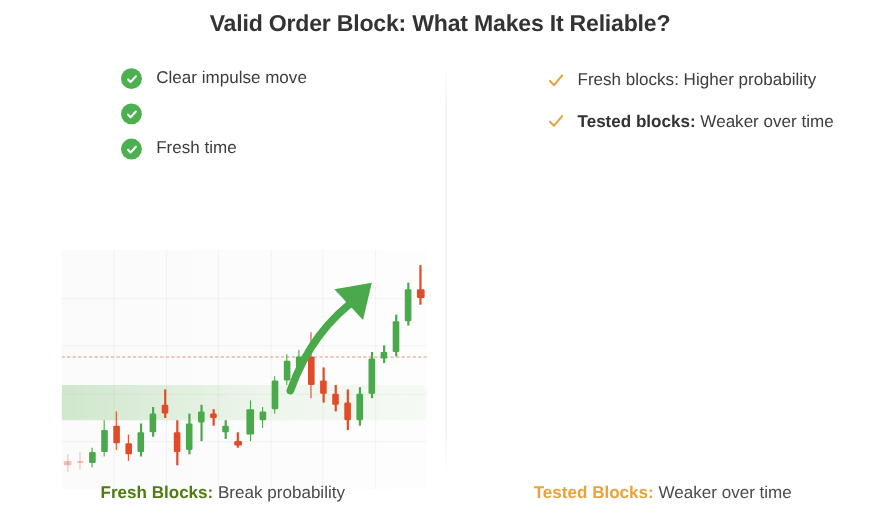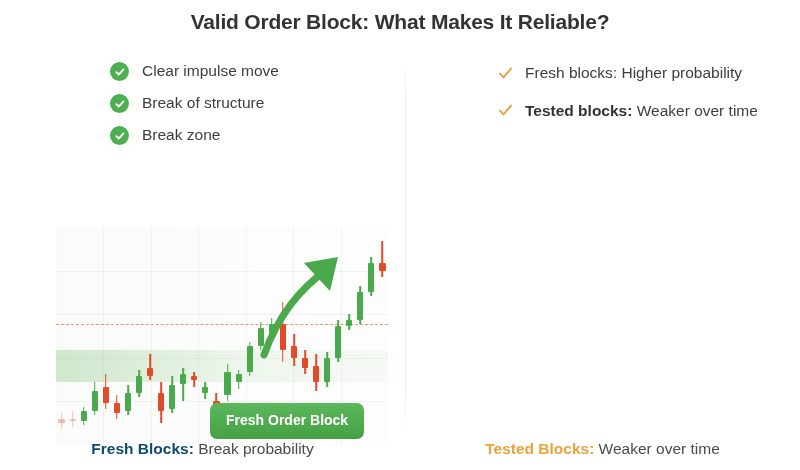--- a/index.html
+++ b/index.html
@@ -116,21 +116,21 @@
 
   
   .arrow-svg { position: absolute; overflow: visible; }
 
   
   .caption {
     position: absolute; bottom: 12px;
     font-size: 15.5px; color: #4a4a4a;
     white-space: nowrap;
   }
-  .caption .lead-dark { font-weight: bold; color: #0c4a6e; }
+  .caption .lead-dark { font-weight: bold; color: #4d7c0f; }
   .caption .lead-orange { font-weight: bold; color: #e8a33d; }
   .caption-left  { left: 0; width: 405px; text-align: center; }
   .caption-right { left: 405px; width: 395px; text-align: center; }
 </style>
 </head>
 <body>
 
 <div class="page">
 
   <div class="title">Valid Order Block: What Makes It Reliable?</div>
@@ -146,29 +146,28 @@
             </svg>
           </span>
           <span class="bullet-text">Clear impulse move</span>
         </div>
         <div class="bullet">
           <span class="chk-circle">
             <svg width="12" height="12" viewBox="0 0 12 12">
               <path d="M2.4 6.2 L4.7 8.6 L9.5 3.4" fill="none" stroke="#fff" stroke-width="1.9" stroke-linecap="round" stroke-linejoin="round"></path>
             </svg>
           </span>
-          <span class="bullet-text">Break of structure</span>
         </div>
         <div class="bullet">
           <span class="chk-circle">
             <svg width="12" height="12" viewBox="0 0 12 12">
               <path d="M2.4 6.2 L4.7 8.6 L9.5 3.4" fill="none" stroke="#fff" stroke-width="1.9" stroke-linecap="round" stroke-linejoin="round"></path>
             </svg>
           </span>
-          <span class="bullet-text">Break zone</span>
+          <span class="bullet-text">Fresh time</span>
         </div>
       </div>
     <div class="chart chart-left" id="chart-left">
         <div class="chart-bg"></div>
         <div class="grid-v" style="left: 47px;"></div>
         <div class="grid-v" style="left: 95px;"></div>
         <div class="grid-v" style="left: 142px;"></div>
         <div class="grid-v" style="left: 190px;"></div>
         <div class="grid-v" style="left: 237px;"></div>
         <div class="grid-v" style="left: 285px;"></div>
@@ -295,23 +294,20 @@
           <div class="body" style="top: 36.3px; height: 28.28px; background: rgb(74, 169, 74); opacity: 1;"></div>
         </div>
         <div class="candle" style="left: 323.368px; width: 6.19733px; top: 0px; height: 218px;">
           <div class="wick" style="top: 14.08px; height: 36.36px; background: rgb(224, 75, 42); opacity: 1;"></div>
           <div class="body" style="top: 36.3px; height: 8.08px; background: rgb(224, 75, 42); opacity: 1;"></div>
         </div>
         <svg class="arrow-svg" width="332" height="218" style="left: 0px; top: 0px;">
           <path d="M208 128 Q228 72 272 42" fill="none" stroke="#4aa94a" stroke-width="7" stroke-linecap="round"></path>
           <path d="M248 36 L282 30 L274 64 Z" fill="#4aa94a"></path>
         </svg>
-        <div class="badge badge-green" style="left: 154px; top: 176px;">
-          <span>Fresh Order Block</span>
-        </div>
       </div>
   </div>
 
   <div class="panel panel-right">
     <div class="bullets bullets-right" id="right-bullets">
         <div class="bullet">
           <span class="chk-plain">
             <svg width="15" height="15" viewBox="0 0 15 15">
               <path d="M2 7.6 L5.6 11.4 L13 2.6" fill="none" stroke="#e8a33d" stroke-width="1.9" stroke-linecap="round" stroke-linejoin="round"></path>
             </svg>

